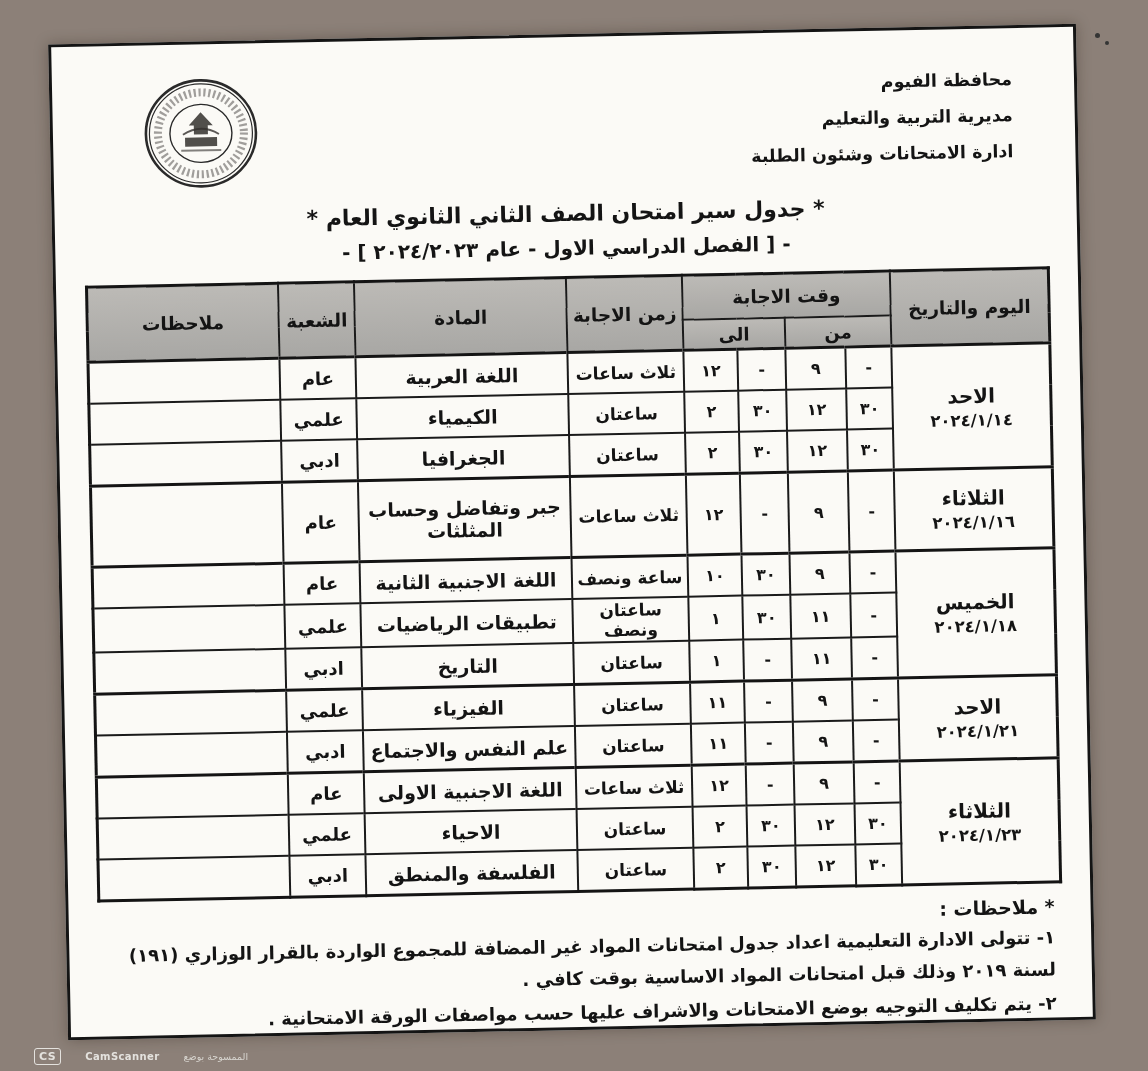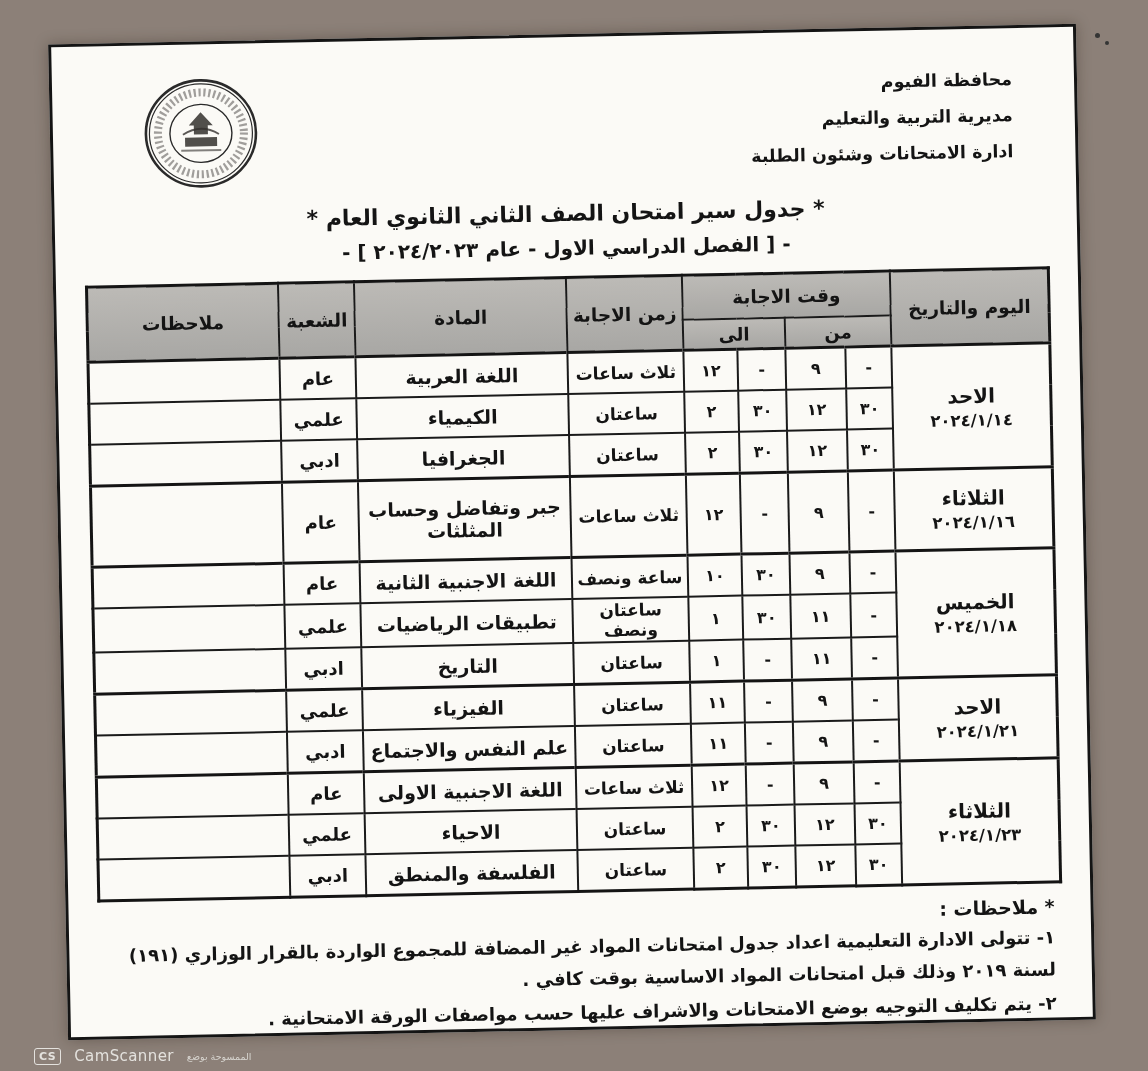--- a/index.html
+++ b/index.html
@@ -24,23 +24,23 @@
   td.subject{font-size:19px;}
   td.day{font-weight:800;}
   td.day .dn{font-size:20px;}
   td.day .dd{font-size:16.5px;margin-top:3px;}
   tr.tall td{height:76px;}
   tr.gstart td{border-top:3px solid #141414;}
   .footnotes{margin:12px 8px 0 8px;text-align:right;}
   .fn-h{font-weight:800;font-size:19px;margin:0 0 4px 0;}
   .fn{font-weight:600;font-size:18px;line-height:1.75;margin:3px 0;}
   .dot{position:absolute;background:#343434;border-radius:50%;}
-  .wm{position:absolute;left:34px;bottom:6px;display:flex;align-items:center;gap:13px;direction:ltr;color:#e4e2de;}
+  .wm{position:absolute;left:34px;bottom:6px;display:flex;align-items:center;gap:24px;direction:ltr;color:#e4e2de;}
   .cs-badge{border:1.6px solid #e4e2de;border-radius:3px;font-size:11px;font-weight:800;padding:1px 4px;letter-spacing:.5px;}
-  .cs-name{font-size:15px;font-weight:400;letter-spacing:.4px;}
+  .cs-name{font-size:10px;font-weight:700;letter-spacing:.4px;}
   .cs-ar{font-size:9.5px;color:#d7d4cf;direction:rtl;}
 </style>
 </head>
 <body>
 
 <div id="bed">
 
   <div id="page">
 
     <div class="doc-header">

